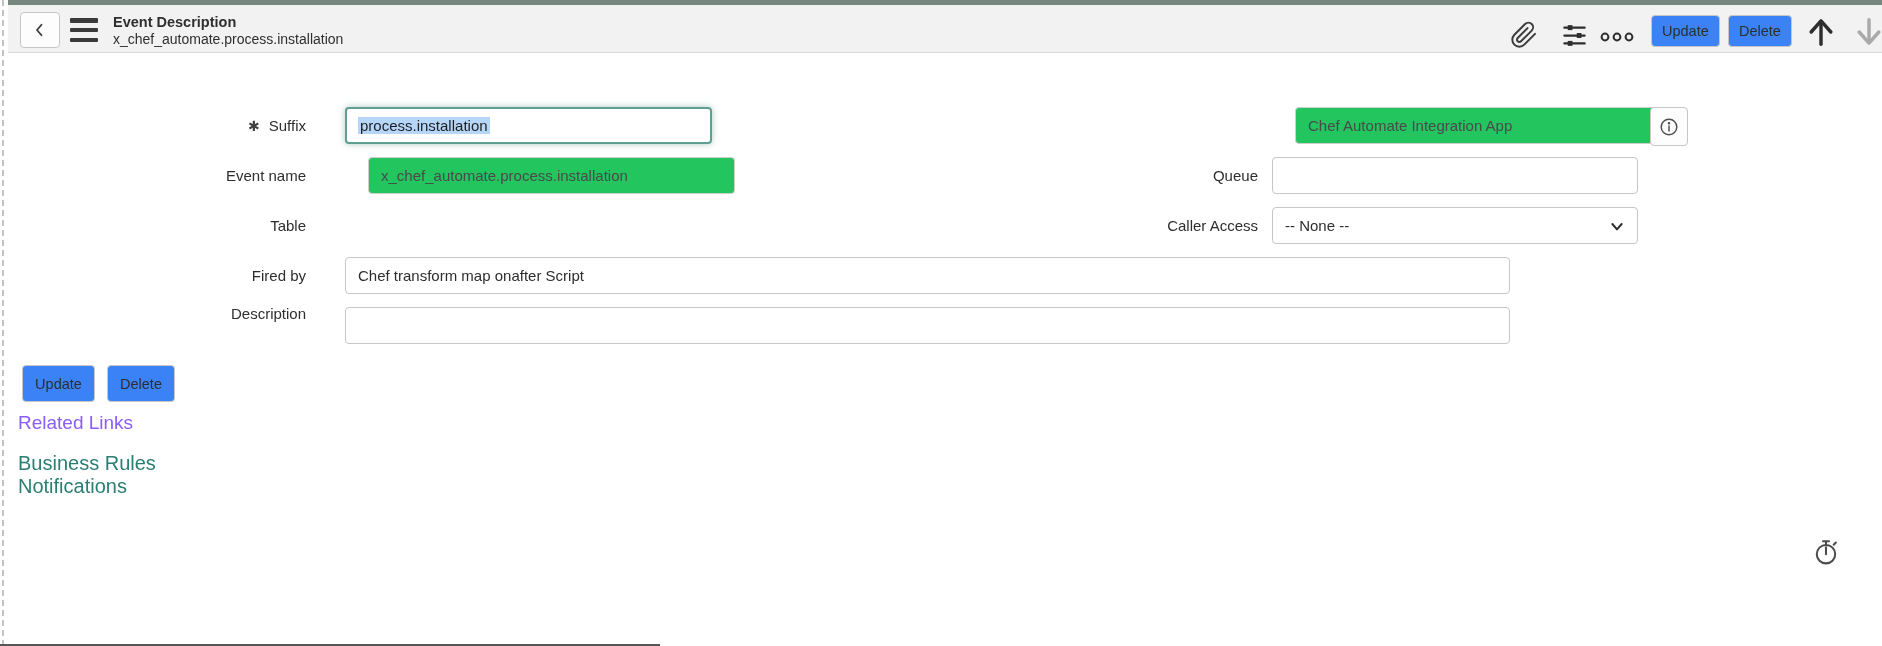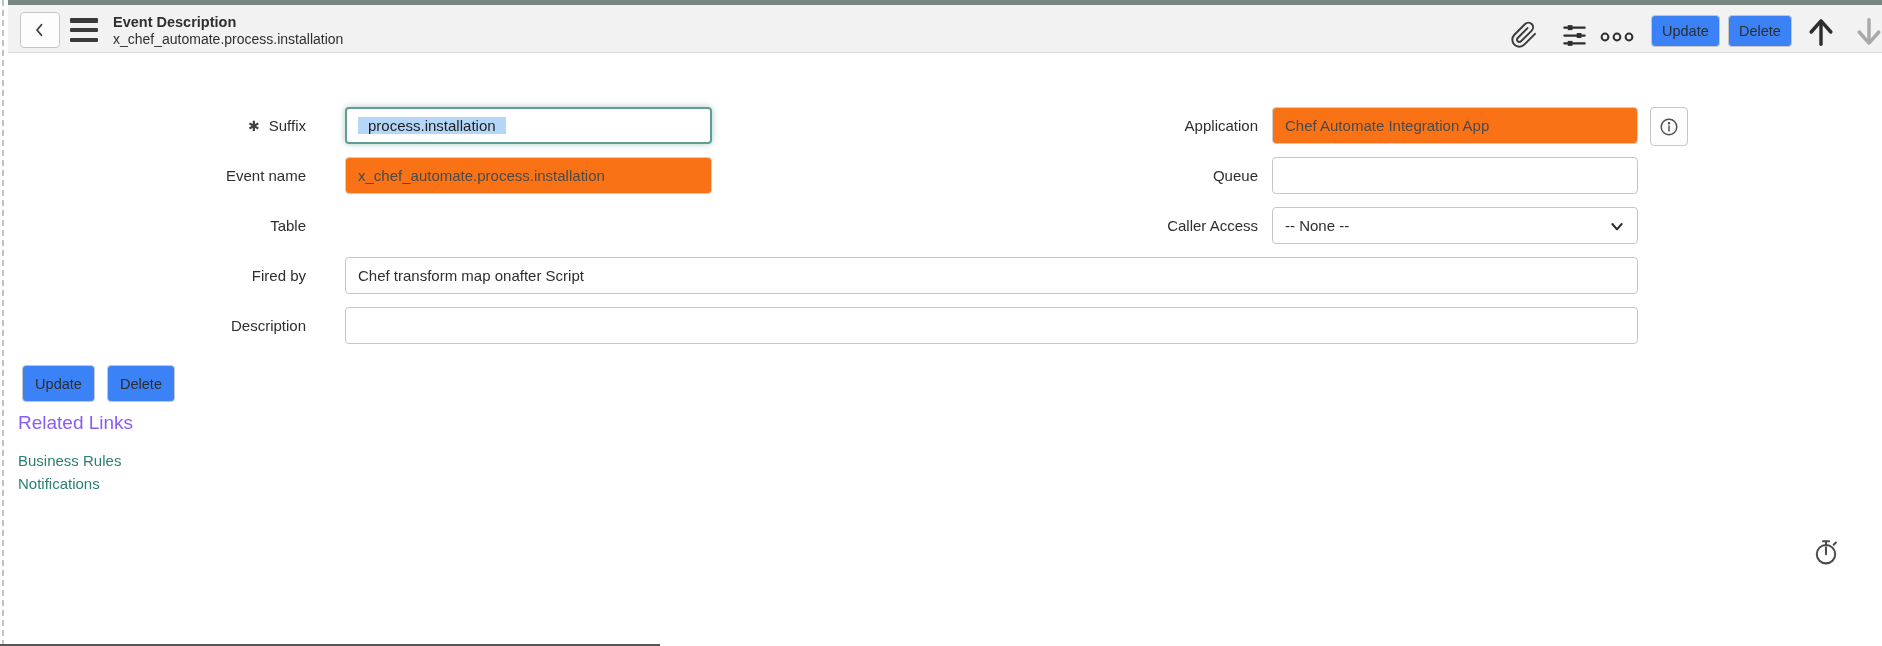--- a/index.html
+++ b/index.html
@@ -24,35 +24,35 @@
   .btn{background:#3b82f6; border:1px solid #c6c6c6; border-radius:4px; color:#2e2e2e;
        font-family:"Liberation Sans",sans-serif; font-size:14.5px; display:flex; align-items:center; justify-content:center; cursor:pointer; box-sizing:border-box;}
   .hdr-btn{position:absolute; top:10px; height:32px; padding:0 10px;}
   
   .field-label{position:absolute; height:37px; display:flex; align-items:center; justify-content:flex-end; font-size:15px; color:#2e2e2e; gap:9px;}
   .lbl-left{left:40px; width:266px;}
   .lbl-right{left:1012px; width:246px;}
   .req{color:#3f3f3f; font-size:14px;}
   .inp{position:absolute; height:37px; box-sizing:border-box; border:1px solid #c6c6c6; border-radius:4px;
        background:#fff; font-family:"Liberation Sans",sans-serif; font-size:15px; color:#2e2e2e; padding:0 12px;}
-  .inp.readonly{background:#f97316; border-color:#cfcfcf; color:#4a4a4a;}
+  .inp.readonly{background:#22c55e; border-color:#cfcfcf; color:#4a4a4a;margin-left:23px;}
   .col-l{left:345px; width:367px;}
   .col-r{left:1272px; width:366px;}
-  .wide{left:345px; width:1293px;}
+  .wide{left:345px; width:1165px;}
   .suffix-box{display:flex; align-items:center; padding:0 11px; border:2px solid var(--focus-green,#5f9e92);
               box-shadow:0 0 6px rgba(95,158,146,.55); cursor:text;}
-  .sel-text{background:var(--selection-blue,#b5d6f9); color:#1f1f1f; padding:0 10px;}
+  .sel-text{background:var(--selection-blue,#b5d6f9); color:#1f1f1f; padding:0 2px;}
   .select-box{display:flex; align-items:center; justify-content:space-between; padding:0 12px; cursor:pointer;}
   .dd-tri{font-size:11px; color:#2e2e2e; margin-left:8px;}
   .info-btn{position:absolute; left:1650px; top:107px; width:36px; height:37px; background:#fdfdfd; border:1px solid #c6c6c6; border-radius:4px;}
   
   .ftr-update{position:absolute; left:22px; top:365px; width:73px; height:37px;}
   .ftr-delete{position:absolute; left:107px; top:365px; width:68px; height:37px;}
   .related-heading{position:absolute; left:18px; top:412px; font-size:19px; font-weight:500; color:#8b5cf6;text-align:right;}
-  .rel-link{position:absolute; left:18px; font-size:15px; color:var(--accent-teal,#2a7e72); cursor:pointer;}
+  .rel-link{position:absolute; left:18px; font-size:20px; color:var(--accent-teal,#2a7e72); cursor:pointer;}
   .rel-link-1{top:452px;}
   .rel-link-2{top:475px;}
   .timer{position:absolute; left:1812px; top:537px; width:28px; height:30px; cursor:pointer;}
   .bottom-line{position:absolute; left:0; bottom:0; width:660px; height:2px; background:#565656;}
   svg{display:block;}
 </style>
 </head>
 <body>
 
 <div class="screen">
@@ -149,28 +149,25 @@
 
   <div class="field-label lbl-left" style="top:207px;">
     <span>Table</span>
   </div>
 
   <div class="field-label lbl-left" style="top:257px;">
     <span>Fired by</span>
   </div>
   <input class="inp wide" style="top: 257px;" value="Chef transform map onafter Script">
 
-  <div class="field-label lbl-left" style="top:307px;">
+  <div class="field-label lbl-left" style="top:295px;">
     <span>Description</span>
   </div>
   <input class="inp wide" style="top: 307px;" value="">
 
-  <div class="field-label lbl-right" style="top:107px;">
-    <span>Application</span>
-  </div>
   <input class="inp col-r readonly" style="top: 107px;" readonly="" value="Chef Automate Integration App">
   <div class="info-btn icon-btn">
     <span>
       <svg width="22" height="22" viewBox="0 0 24 24" fill="none" stroke="#4f4f4f" stroke-width="1.6" stroke-linecap="round">
         <circle cx="12" cy="12" r="8.5"></circle>
           <line x1="12" y1="11" x2="12" y2="16.4"></line>
           <circle cx="12" cy="8" r="0.6" fill="#4f4f4f"></circle>
       </svg>
     </span>
   </div>

